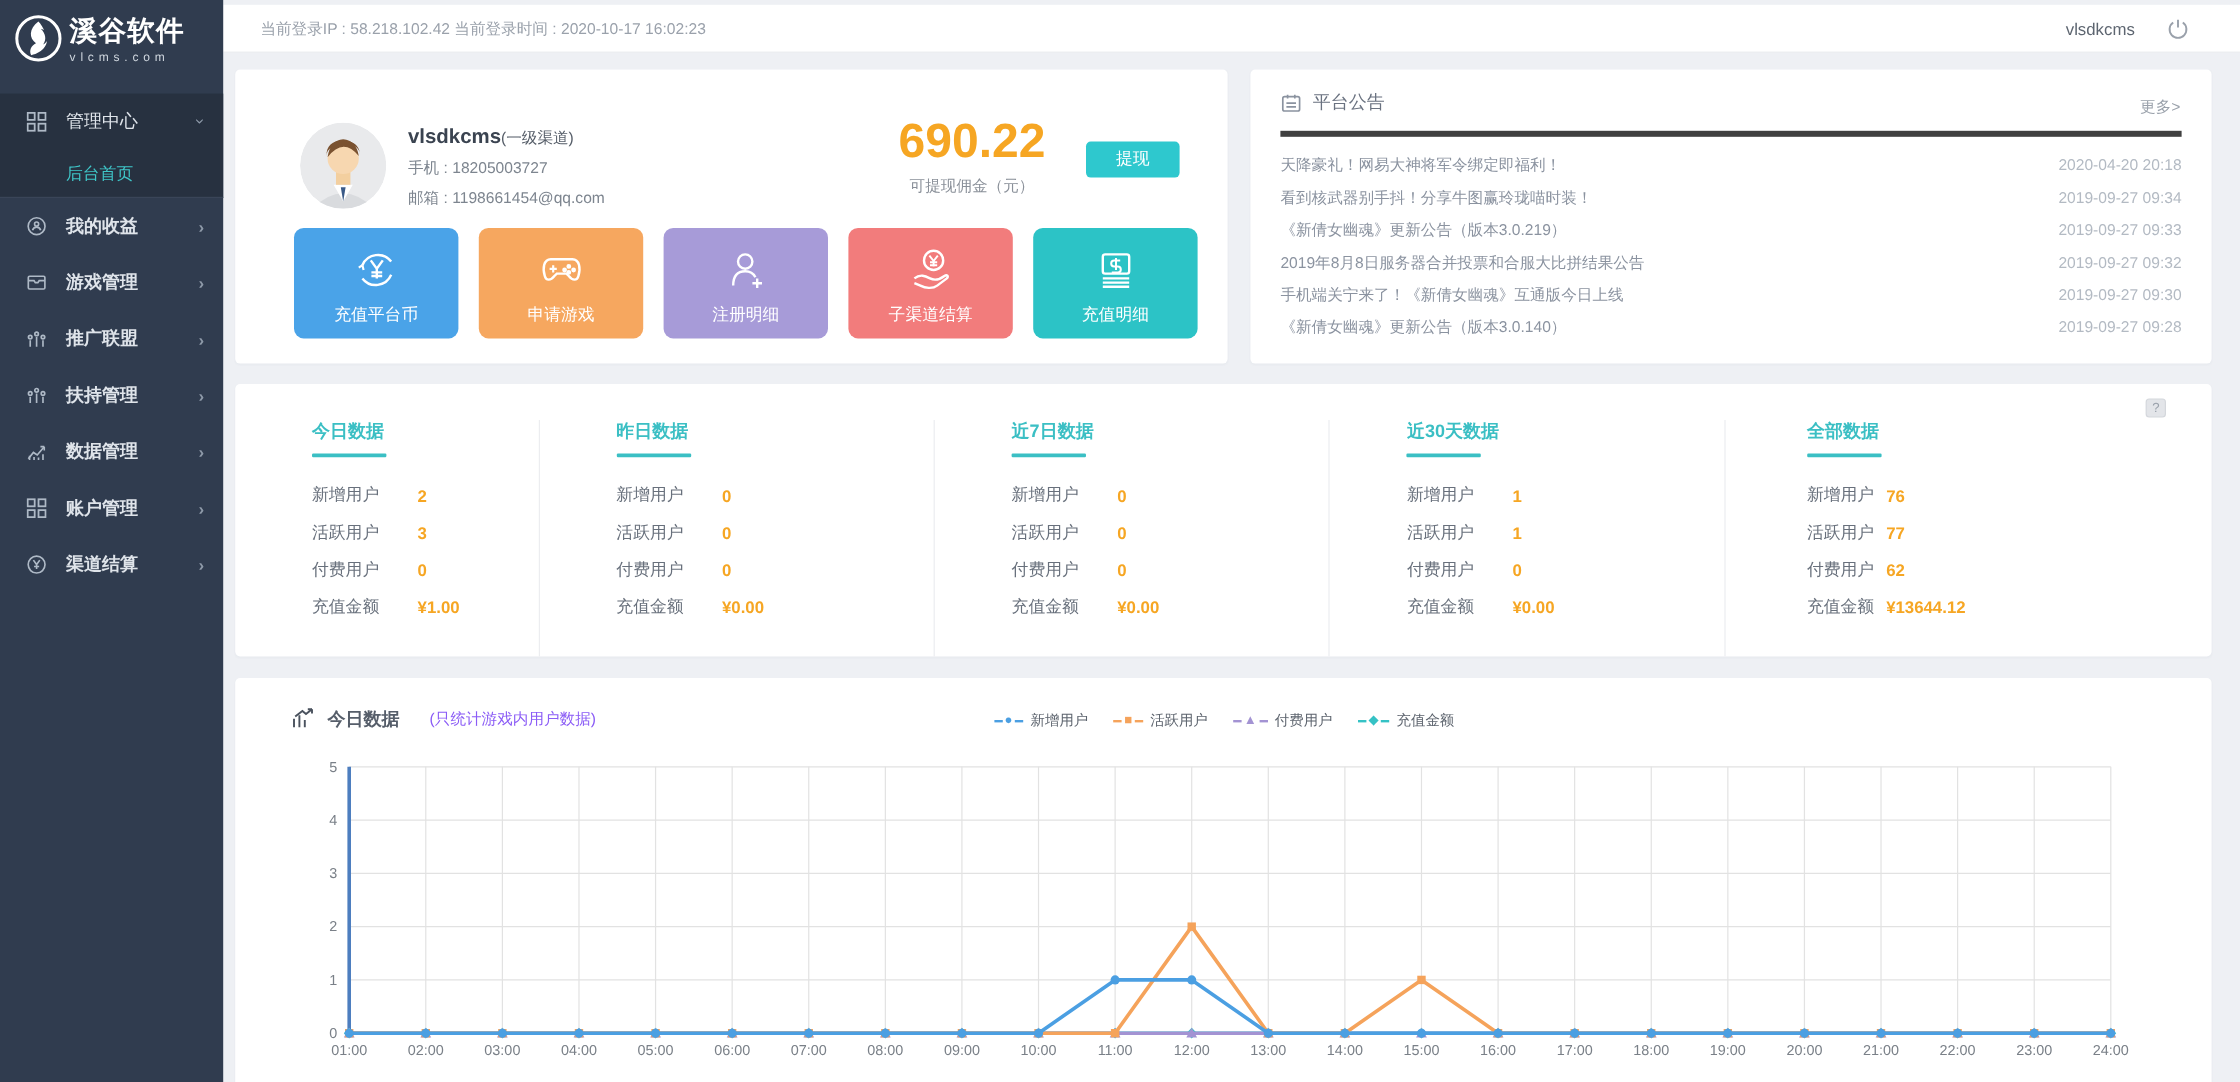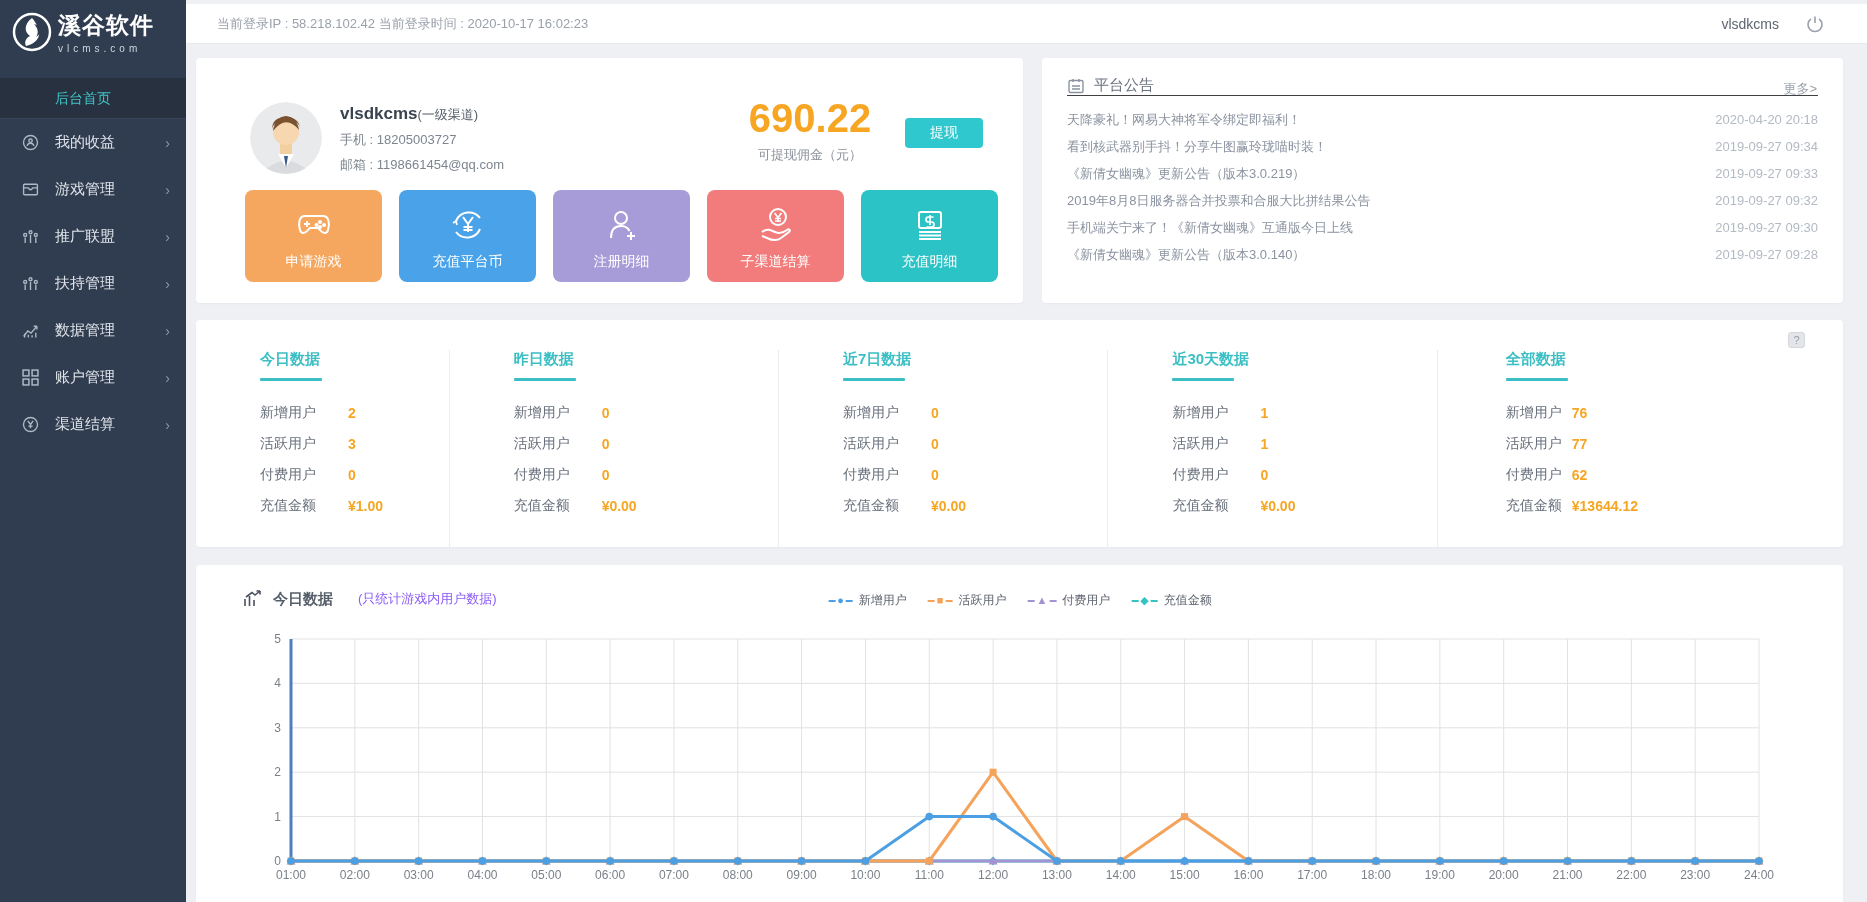--- a/index.html
+++ b/index.html
@@ -15,21 +15,21 @@
   .brand-domain { font-size:10px; letter-spacing:4px; color:#cfd6de; margin-top:2px; }
   .menu { margin-top:10px; }
   .menu-group-active { background:#273140; border-bottom:1px solid #3a4558; }
   .menu-item { display:flex; align-items:center; height:46px; padding:0 16px 0 22px; color:#dfe4ea; font-size:15px; cursor:pointer; }
   .menu-item .mi-icon { width:17px; height:17px; margin-right:16px; color:#aeb9c6; flex:0 0 17px; }
   .menu-item .mi-label { flex:1; }
   .menu-item .mi-chevron { color:#8d99a8; font-size:14px; }
   .chev-down { display:inline-block; transform:rotate(90deg); }
   .chev-right { display:inline-block; }
   .submenu-item { height:40px; line-height:40px; padding-left:55px; font-size:14px; color:#3fc6c8; cursor:pointer; }
-  .menu-list .menu-item { height:47px; }
+  .menu-list .menu-item { height:47px;font-weight:bold; }
 
   
   .topbar { position:absolute; left:186px; top:4px; width:1681px; height:40px; background:#fff;
             border-bottom:1px solid #e8eaee; display:flex; align-items:center; justify-content:space-between;
             padding:0 42px 0 31px; }
   .login-info { font-size:13px; color:#9aa1ab; }
   .topbar-right { display:flex; align-items:center; gap:26px; }
   .topbar-user { font-size:14px; color:#5d6570; cursor:pointer; }
   .power-btn { width:20px; height:20px; cursor:pointer; color:#9aa1ab; }
 
@@ -50,21 +50,21 @@
   .commission-label { font-size:13px; color:#8a9099; margin-top:8px; }
   .withdraw-btn { position:absolute; left:709px; top:60px; width:78px; height:30px; background:#2ec8ce; color:#fff;
                   border:none; border-radius:4px; font-size:14px; cursor:pointer; }
   .tiles { position:absolute; left:49px; top:132px; display:flex; gap:17px; }
   .tile { width:137px; height:92px; border-radius:8px; color:#fff; text-align:center; padding-top:14px; cursor:pointer; }
   .tile svg { width:42px; height:42px; }
   .tile-label { font-size:14px; margin-top:3px; }
 
   
   .notice-card { width:801px; height:245px; padding:18px 25px 0 25px; position:relative; }
-  .notice-head { display:flex; align-items:center; padding-bottom:0; border-bottom:1px solid #404040; }
+  .notice-head { display:flex; align-items:center; padding-bottom:14px; border-bottom:5px solid #404040; }
   .notice-icon { width:18px; height:18px; color:#8b93a0; margin-right:9px; }
   .notice-title { font-size:15px; color:#6a7280; }
   .notice-more { position:absolute; right:26px; top:22px; font-size:13px; color:#9aa1ab; cursor:pointer; }
   .notice-list { margin-top:10px; }
   .notice-row { display:flex; justify-content:space-between; align-items:center; height:27px; cursor:pointer; }
   .notice-row-title { font-size:13px; color:#8b93a0; white-space:nowrap; overflow:hidden; }
   .notice-row-date { font-size:13px; color:#b3bac3; }
 
   
   .stats-card { margin-top:17px; width:1647px; height:227px; position:relative; padding-top:30px;
@@ -107,20 +107,30 @@
       <path d="M24 14 C28 18 29 23 26 27 C30 25 32 20 30 16 Z" fill="#303c4f"></path>
     </svg>
     <div class="brand-text">
       <div class="brand-name">溪谷软件</div>
       <div class="brand-domain">vlcms.com</div>
     </div>
   </div>
 
   <nav class="menu">
     <div class="menu-group-active">
+      <div class="menu-item">
+        <svg class="mi-icon" viewBox="0 0 16 16" fill="none" stroke="currentColor" stroke-width="1.4">
+          <rect x="1" y="1" width="5.5" height="5.5"></rect>
+            <rect x="9.5" y="1" width="5.5" height="5.5"></rect>
+          <rect x="1" y="9.5" width="5.5" height="5.5"></rect>
+            <rect x="9.5" y="9.5" width="5.5" height="5.5"></rect>
+        </svg>
+        <span class="mi-label">管理中心</span>
+        <span class="mi-chevron chev-down">›</span>
+      </div>
       <div class="submenu-item">后台首页</div>
     </div>
 
     <div class="menu-list">
       <div class="menu-item">
         <svg class="mi-icon" viewBox="0 0 16 16" fill="none" stroke="currentColor" stroke-width="1.3">
           <circle cx="8" cy="8" r="6.6"></circle>
             <circle cx="8" cy="6.3" r="1.6"></circle>
             <path d="M4.8 11.2 a3.3 3.3 0 0 1 6.4 0"></path>
         </svg>
@@ -221,39 +231,39 @@
         <div class="user-line">手机 : 18205003727</div>
         <div class="user-line">邮箱 : 1198661454@qq.com</div>
       </div>
       <div class="commission">
         <div class="commission-amount">690.22</div>
         <div class="commission-label">可提现佣金（元）</div>
       </div>
       <button class="withdraw-btn">提现</button>
 
       <div class="tiles">
+        <div class="tile" style="background: rgb(74, 163, 232);">
+          <svg viewBox="0 0 42 42" fill="none" stroke="#fff" stroke-width="2">
+            <path d="M33 14 a14 14 0 0 0 -24 3"></path>
+              <path d="M9 28 a14 14 0 0 0 24 -3"></path>
+            <path d="M9 17 l-3 2 m3 -2 l1 4" stroke-width="1.8"></path>
+            <path d="M16 13 L21 20 L26 13 M21 20 V28 M16.5 23 H25.5 M16.5 26 H25.5" stroke-width="2"></path>
+          </svg>
+          <div class="tile-label">充值平台币</div>
+        </div>
         <div class="tile" style="background: rgb(246, 167, 95);">
           <svg viewBox="0 0 42 42" fill="none" stroke="#fff" stroke-width="2">
             <path d="M12 12 H30 C36 12 37 20 35 26 C34 30 30 30 27 26 L25 24 H17 L15 26 C12 30 8 30 7 26 C5 20 6 12 12 12 Z"></path>
             <path d="M14 17 V23 M11 20 H17" stroke-width="1.8"></path>
             <circle cx="27" cy="18" r="1" fill="#fff"></circle>
               <circle cx="31" cy="21" r="1" fill="#fff"></circle>
             <circle cx="27" cy="23" r="1" fill="#fff"></circle>
               <circle cx="23.5" cy="21" r="1" fill="#fff"></circle>
           </svg>
           <div class="tile-label">申请游戏</div>
-        </div>
-        <div class="tile" style="background: rgb(74, 163, 232);">
-          <svg viewBox="0 0 42 42" fill="none" stroke="#fff" stroke-width="2">
-            <path d="M33 14 a14 14 0 0 0 -24 3"></path>
-              <path d="M9 28 a14 14 0 0 0 24 -3"></path>
-            <path d="M9 17 l-3 2 m3 -2 l1 4" stroke-width="1.8"></path>
-            <path d="M16 13 L21 20 L26 13 M21 20 V28 M16.5 23 H25.5 M16.5 26 H25.5" stroke-width="2"></path>
-          </svg>
-          <div class="tile-label">充值平台币</div>
         </div>
         <div class="tile" style="background: rgb(167, 155, 216);">
           <svg viewBox="0 0 42 42" fill="none" stroke="#fff" stroke-width="2">
             <circle cx="20" cy="14" r="6"></circle>
               <path d="M10 34 C10 25 14 22 20 22 C24 22 27 24 28.5 27"></path>
             <path d="M30 28 V36 M26 32 H34" stroke-width="2"></path>
           </svg>
           <div class="tile-label">注册明细</div>
         </div>
         <div class="tile" style="background: rgb(242, 124, 124);">

